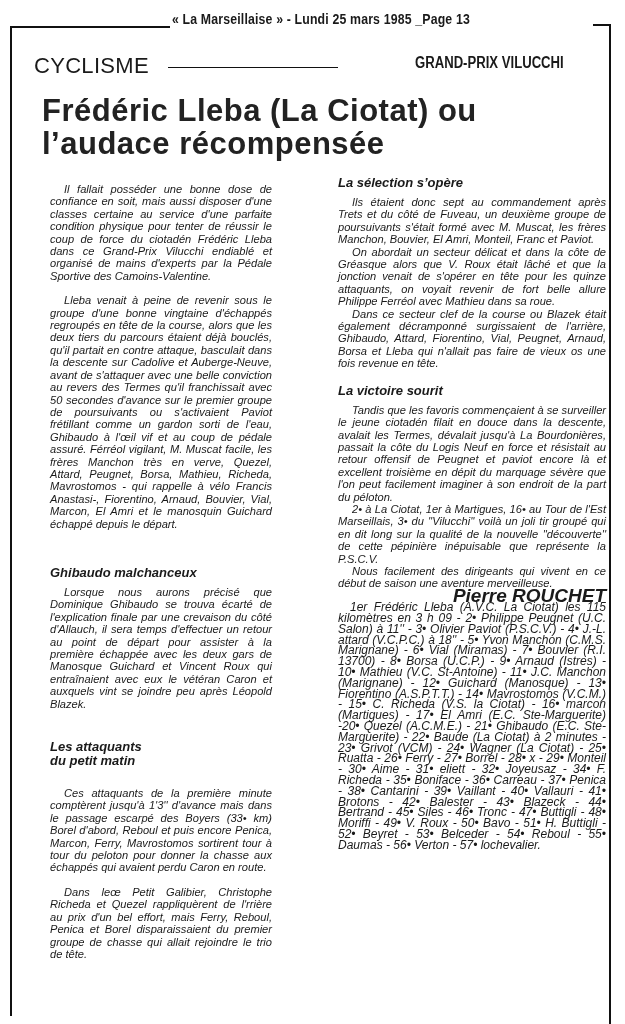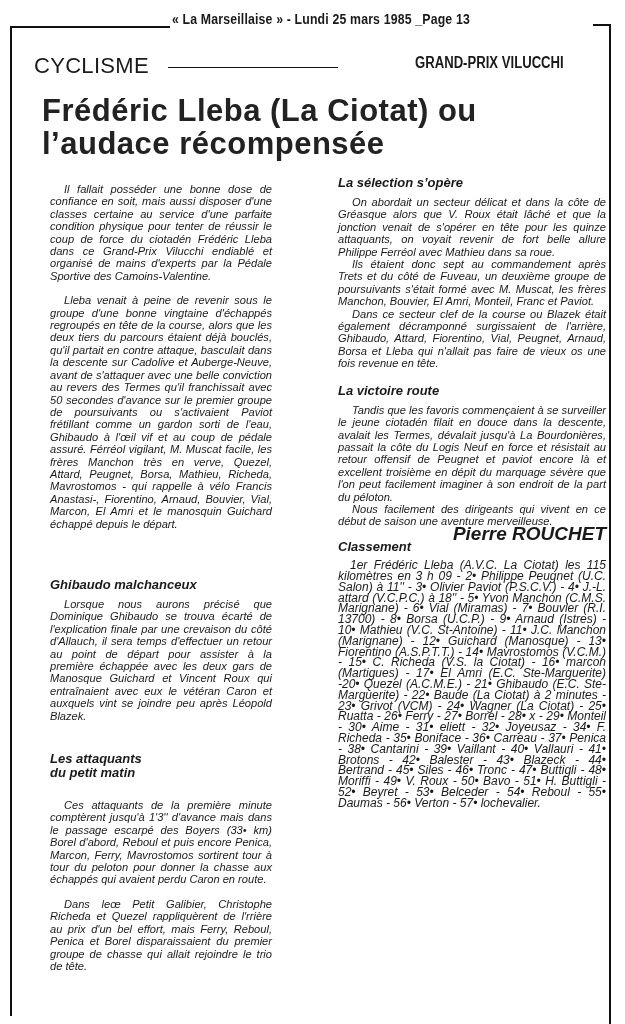--- a/index.html
+++ b/index.html
@@ -38,38 +38,38 @@
 <div class="event">GRAND-PRIX VILUCCHI</div>
 
 <div class="headline">
   <div>Frédéric Lleba (La Ciotat) ou</div>
   <div>l’audace récompensée</div>
 </div>
 
 <div class="col col-left">
   <p>Il fallait posséder une bonne dose de confiance en soit, mais aussi disposer d'une classes certaine au service d'une parfaite condition physique pour tenter de réussir le coup de force du ciotadén Frédéric Lleba dans ce Grand-Prix Vilucchi endiablé et organisé de mains d'experts par la Pédale Sportive des Camoins-Valentine.</p>
   <p class="gap">Lleba venait à peine de revenir sous le groupe d'une bonne vingtaine d'échappés regroupés en tête de la course, alors que les deux tiers du parcours étaient déjà bouclés, qu'il partait en contre attaque, basculait dans la descente sur Cadolive et Auberge-Neuve, avant de s'attaquer avec une belle conviction au revers des Termes qu'il franchissait avec 50 secondes d'avance sur le premier groupe de poursuivants ou s'activaient Paviot frétillant comme un gardon sorti de l'eau, Ghibaudo à l'œil vif et au coup de pédale assuré. Férréol vigilant, M. Muscat facile, les frères Manchon très en verve, Quezel, Attard, Peugnet, Borsa, Mathieu, Richeda, Mavrostomos - qui rappelle à vélo Francis Anastasi-, Fiorentino, Arnaud, Bouvier, Vial, Marcon, El Amri et le manosquin Guichard échappé depuis le départ.</p>
-  <p class="sub" style="margin-top:48px;margin-bottom:6px;">Ghibaudo malchanceux</p>
+  <p class="sub" style="margin-top:36px;margin-bottom:6px;">Ghibaudo malchanceux</p>
   <p>Lorsque nous aurons précisé que Dominique Ghibaudo se trouva écarté de l'explication finale par une crevaison du côté d'Allauch, il sera temps d'effectuer un retour au point de départ pour assister à la première échappée avec les deux gars de Manosque Guichard et Vincent Roux qui entraînaient avec eux le vétéran Caron et auxquels vint se joindre peu après Léopold Blazek.</p>
   <div style="margin-top:30px;margin-bottom:19px;">
     <p class="sub">Les attaquants</p>
     <p class="sub">du petit matin</p>
   </div>
   <p>Ces attaquants de la première minute comptèrent jusqu'à 1'3'' d'avance mais dans le passage escarpé des Boyers (33• km) Borel d'abord, Reboul et puis encore Penica, Marcon, Ferry, Mavrostomos sortirent tour à tour du peloton pour donner la chasse aux échappés qui avaient perdu Caron en route.</p>
   <p class="gap">Dans leœ Petit Galibier, Christophe Richeda et Quezel rappliquèrent de l'rrière au prix d'un bel effort, mais Ferry, Reboul, Penica et Borel disparaissaient du premier groupe de chasse qui allait rejoindre le trio de tête.</p>
 </div>
 
 <div class="col col-right">
   <p class="sub" style="margin-bottom:6px;">La sélection s’opère</p>
+  <p>Ils étaient donc sept au commandement après Trets et du côté de Fuveau, un deuxième groupe de poursuivants s'était formé avec M. Muscat, les frères Manchon, Bouvier, El Amri, Monteil, Franc et Paviot.</p>
   <p>On abordait un secteur délicat et dans la côte de Gréasque alors que V. Roux était lâché et que la jonction venait de s'opérer en tête pour les quinze attaquants, on voyait revenir de fort belle allure Philippe Ferréol avec Mathieu dans sa roue.</p>
-  <p>Ils étaient donc sept au commandement après Trets et du côté de Fuveau, un deuxième groupe de poursuivants s'était formé avec M. Muscat, les frères Manchon, Bouvier, El Amri, Monteil, Franc et Paviot.</p>
   <p>Dans ce secteur clef de la course ou Blazek était également décramponné surgissaient de l'arrière, Ghibaudo, Attard, Fiorentino, Vial, Peugnet, Arnaud, Borsa et Lleba qui n'allait pas faire de vieux os une fois revenue en tête.</p>
   <div style="margin-top:14px;margin-bottom:6px;">
-    <p class="sub">La victoire route</p>
+    <p class="sub">La victoire sourit</p>
   </div>
   <p>Tandis que les favoris commençaient à se surveiller le jeune ciotadén filait en douce dans la descente, avalait les Termes, dévalait jusqu'à La Bourdonières, passait la côte du Logis Neuf en force et résistait au retour offensif de Peugnet et paviot encore là et excellent troisième en dépit du marquage sévère que l'on peut facilement imaginer à son endroit de la part du péloton.</p>
+  <p>2• à La Ciotat, 1er à Martigues, 16• au Tour de l'Est Marseillais, 3• du ''Vilucchi'' voilà un joli tir groupé qui en dit long sur la qualité de la nouvelle ''découverte'' de cette pépinière inépuisable que représente la P.S.C.V.</p>
   <p>Nous facilement des dirigeants qui vivent en ce début de saison une aventure merveilleuse.</p>
   <p class="author">Pierre ROUCHET</p>
-  <p class="sub" style="margin-bottom:6px;">Classement</p>
   <div class="classement">
     <p>1er Frédéric Lleba (A.V.C. La Ciotat) les 115 kilomètres en 3 h 09 - 2• Philippe Peugnet (U.C. Salon) à 11'' - 3• Olivier Paviot (P.S.C.V.) - 4• J.-L. attard (V.C.P.C.) à 18'' - 5• Yvon Manchon (C.M.S. Marignane) - 6• Vial (Miramas) - 7• Bouvier (R.I. 13700) - 8• Borsa (U.C.P.) - 9• Arnaud (Istres) - 10• Mathieu (V.C. St-Antoine) - 11• J.C. Manchon (Marignane) - 12• Guichard (Manosque) - 13• Fiorentino (A.S.P.T.T.) - 14• Mavrostomos (V.C.M.) - 15• C. Richeda (V.S. la Ciotat) - 16• marcon (Martigues) - 17• El Amri (E.C. Ste-Marguerite) -20• Quezel (A.C.M.E.) - 21• Ghibaudo (E.C. Ste-Marguerite) - 22• Baude (La Ciotat) à 2 minutes - 23• Grivot (VCM) - 24• Wagner (La Ciotat) - 25• Ruatta - 26• Ferry - 27• Borrel - 28• x - 29• Monteil - 30• Aime - 31• eliett - 32• Joyeusaz - 34• F. Richeda - 35• Boniface - 36• Carreau - 37• Penica - 38• Cantarini - 39• Vaillant - 40• Vallauri - 41• Brotons - 42• Balester - 43• Blazeck - 44• Bertrand - 45• Siles - 46• Tronc - 47• Buttigli - 48• Moriffi - 49• V. Roux - 50• Bavo - 51• H. Buttigli - 52• Beyret - 53• Belceder - 54• Reboul - 55• Daumas - 56• Verton - 57• lochevalier.</p>
   </div>
 </div>
 
 </body></html>

